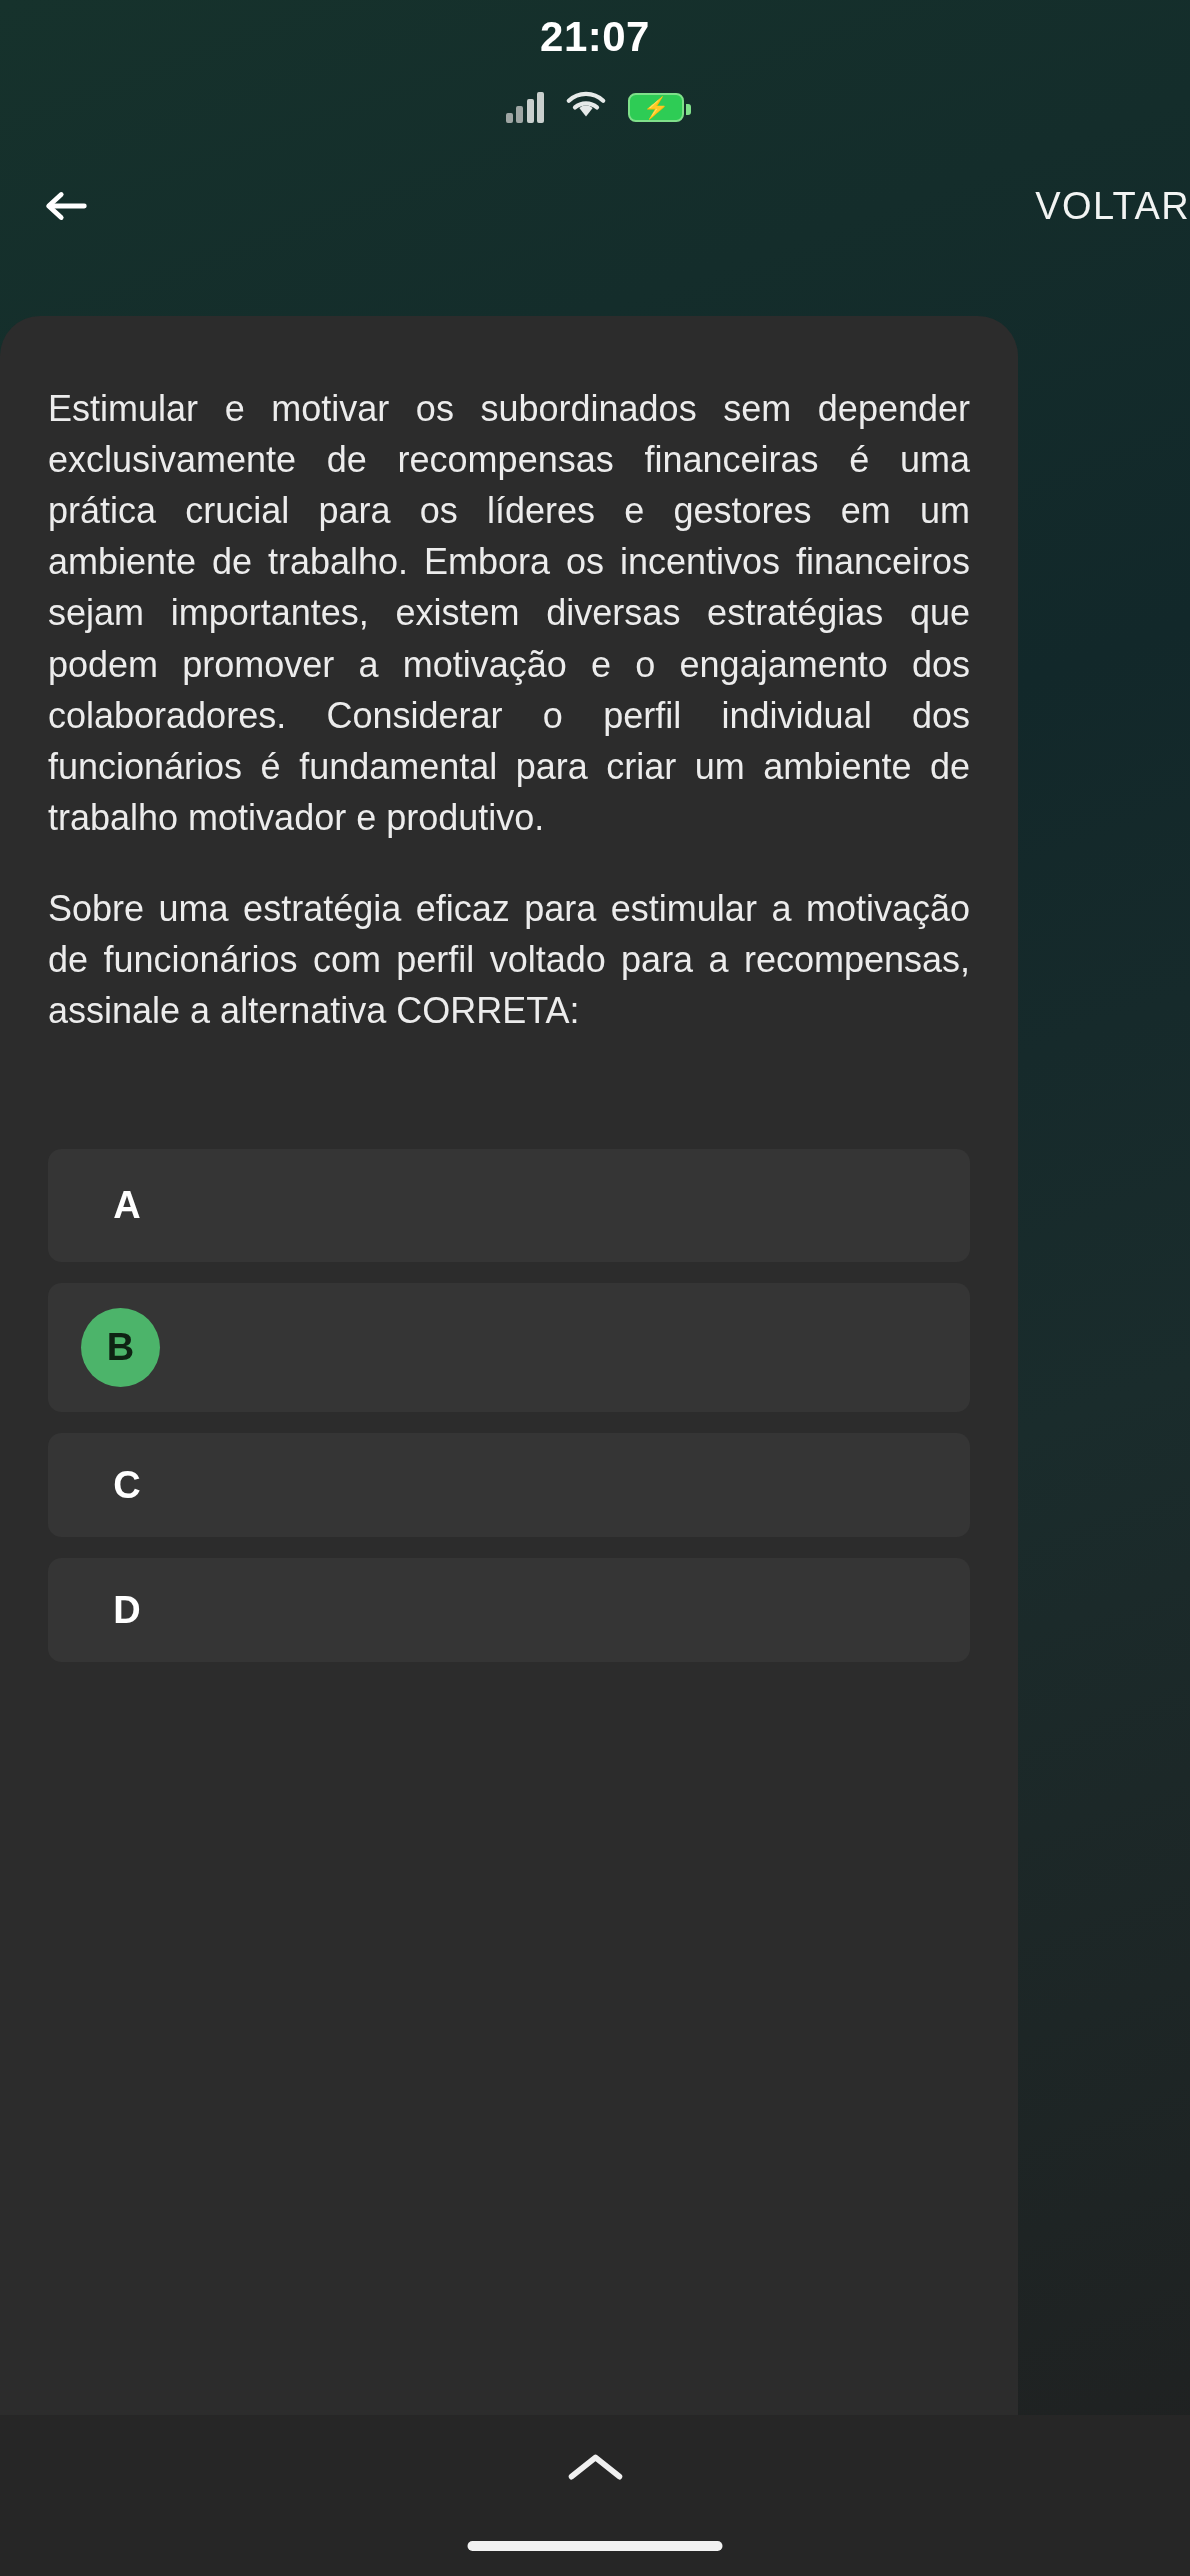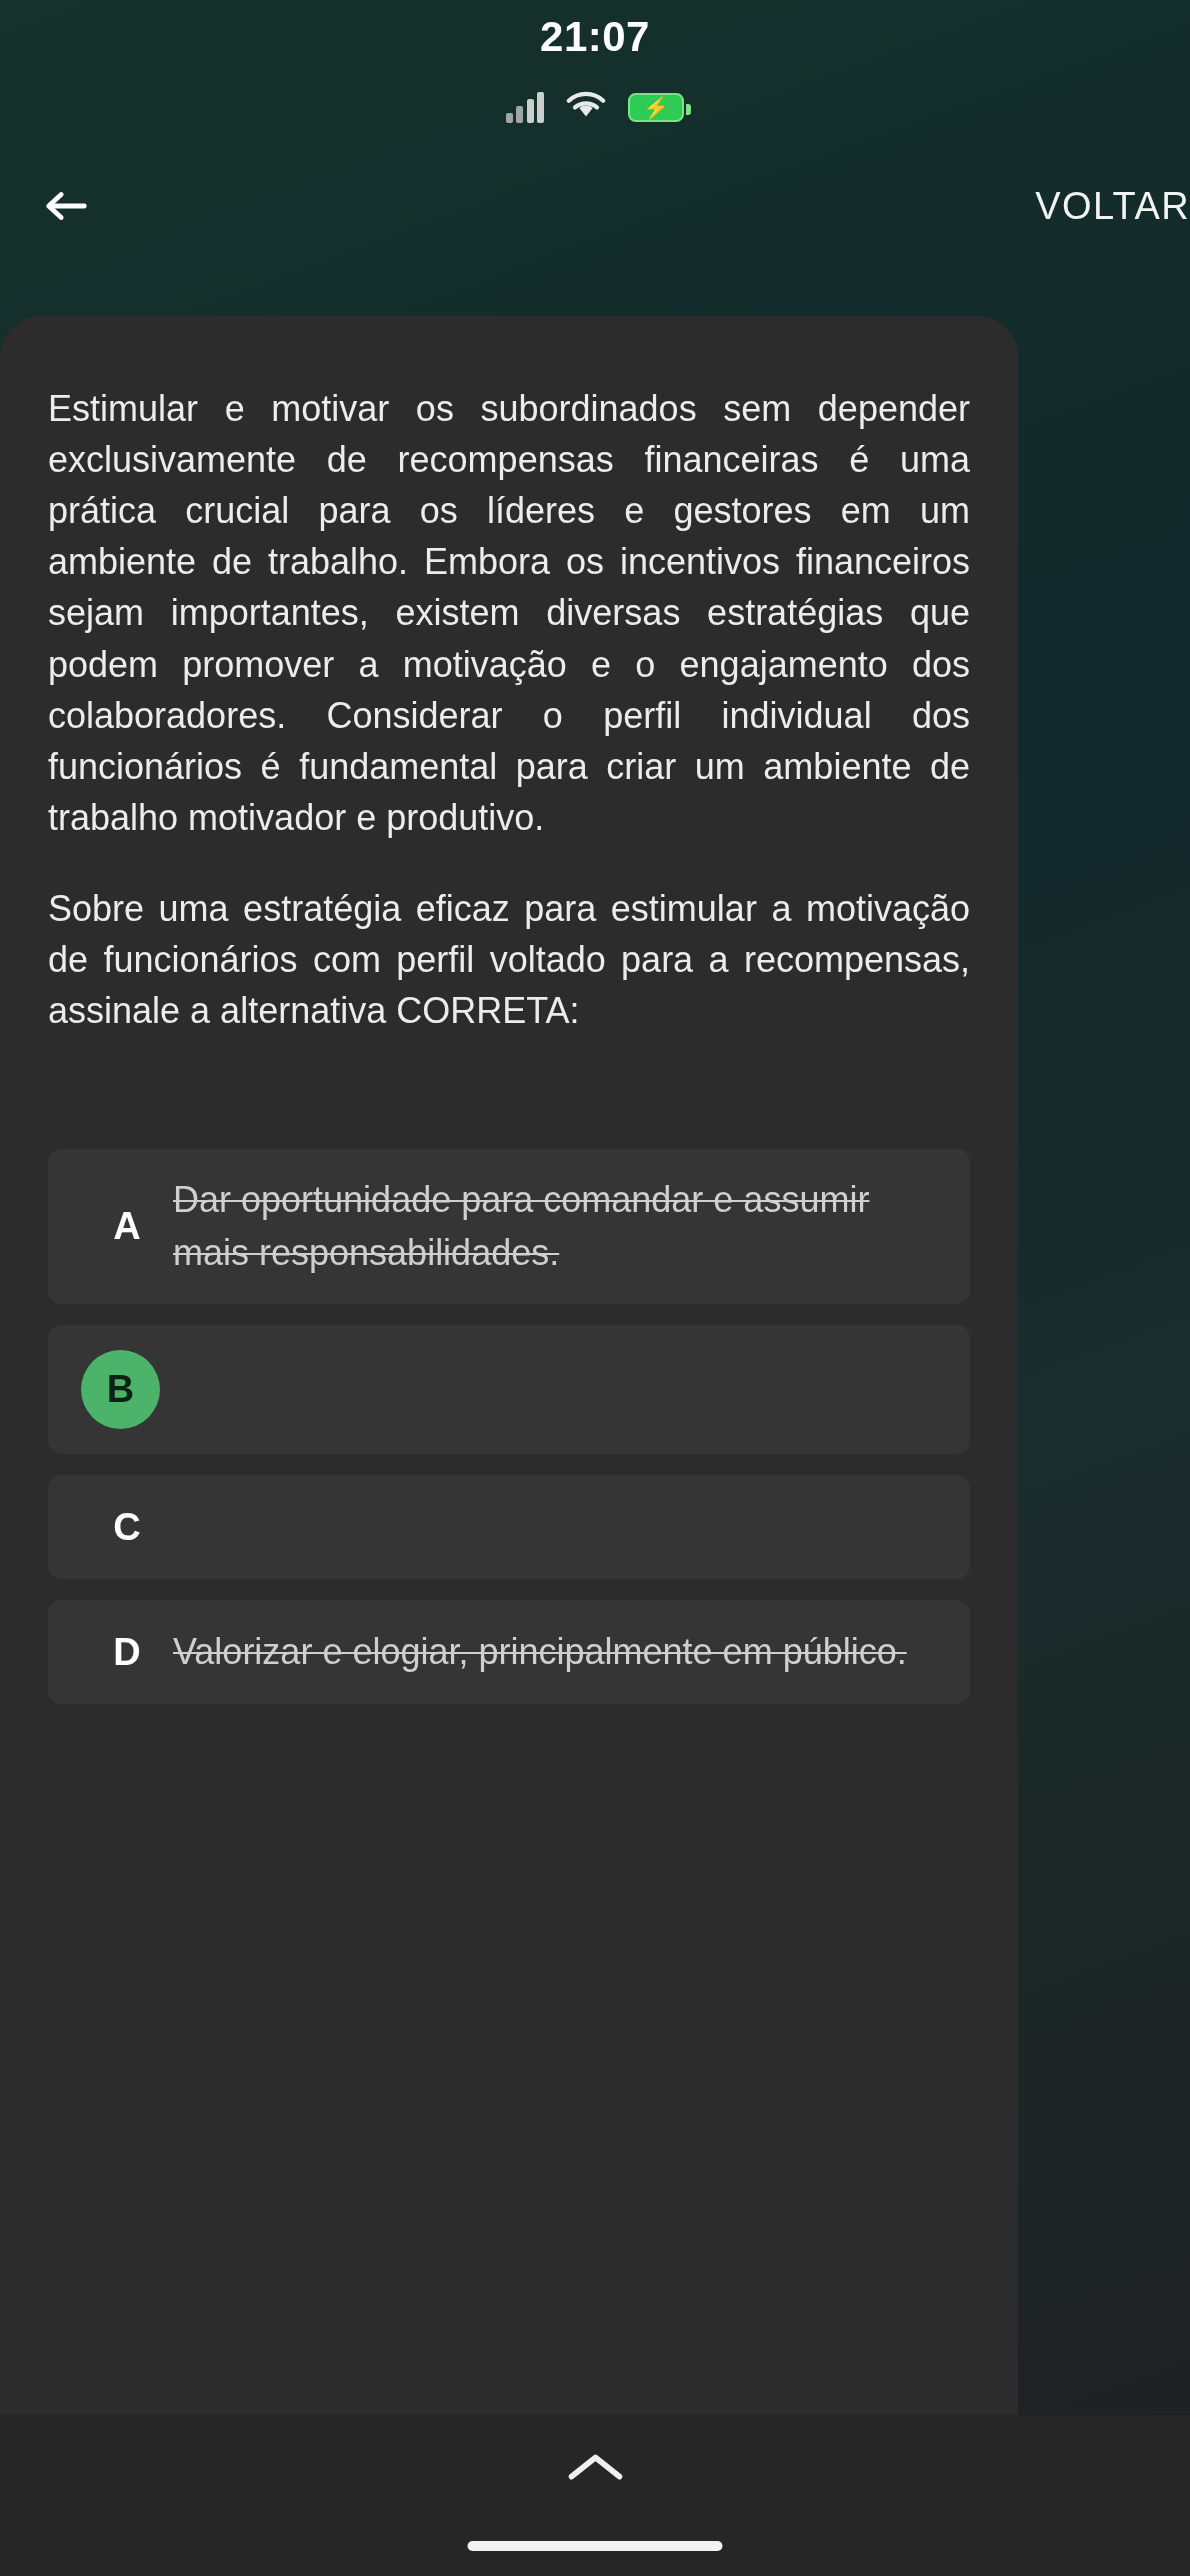--- a/index.html
+++ b/index.html
@@ -239,34 +239,32 @@
 
     <div class="q-body">
       <p>Estimular e motivar os subordinados sem depender exclusivamente de recompensas financeiras é uma prática crucial para os líderes e gestores em um ambiente de trabalho. Embora os incentivos financeiros sejam importantes, existem diversas estratégias que podem promover a motivação e o engajamento dos colaboradores. Considerar o perfil individual dos funcionários é fundamental para criar um ambiente de trabalho motivador e produtivo.</p>
       <p>Sobre uma estratégia eficaz para estimular a motivação de funcionários com perfil voltado para a recompensas, assinale a alternativa CORRETA:</p>
     </div>
 
     <div class="options">
 
       <div class="option">
         <div class="opt-letter">A</div>
-        <div class="opt-text struck">Dar oportunidade para comandar e assumir mais responsabilidades.</div>
       </div>
 
       <div class="option">
         <div class="opt-letter selected">B</div>
       </div>
 
       <div class="option one-line">
         <div class="opt-letter">C</div>
       </div>
 
       <div class="option one-line">
         <div class="opt-letter">D</div>
-        <div class="opt-text struck">Valorizar e elogiar, principalmente em público.</div>
       </div>
 
     </div>
   </div>
 
   <div class="bottom-area">
     <div class="chevron-up">
       <svg width="67" height="44" viewBox="0 0 70 46">
         <path d="M10 32 L35 12 L60 32" stroke="#f0f0f0" stroke-width="6" fill="none" stroke-linecap="round" stroke-linejoin="round"></path>
       </svg>

